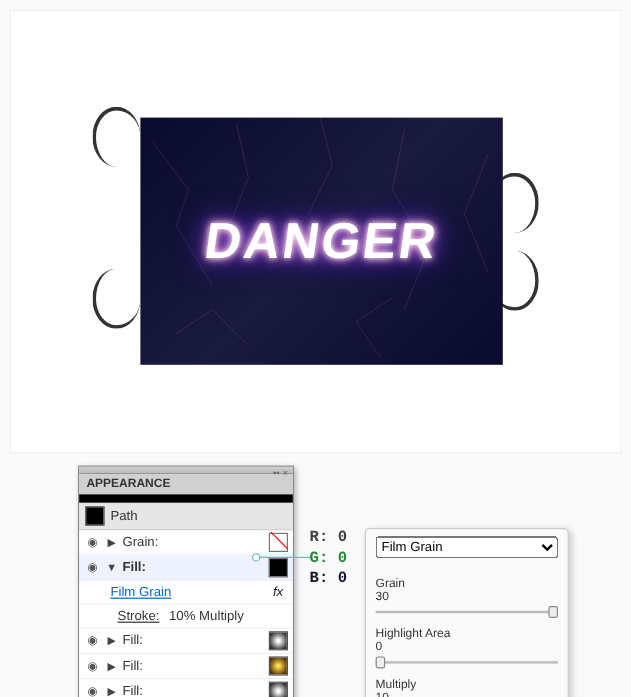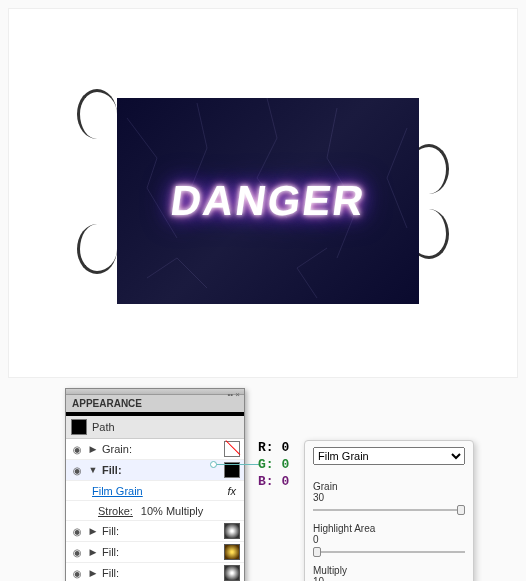--- a/index.html
+++ b/index.html
@@ -76,21 +76,21 @@
   }
   .panel-titlebar .dots {
     position: absolute; right: 4px; top: 1px;
     font-size: 8px; color: #666;
   }
   .panel-header {
     background: #d0d0d0;
     padding: 3px 6px;
     font-size: 10px;
     font-weight: bold;
-    border-bottom: 4px solid #000000;
+    border-bottom: 7px solid #000000;
   }
   .panel-subhead {
     display: flex;
     align-items: center;
     gap: 5px;
     padding: 3px 5px;
     border-bottom: 1px solid #ccc;
     background: #e6e6e6;
   }
   .thumb {
@@ -145,23 +145,23 @@
 
   
   .rgb-readout {
     position: absolute;
     left: 258px; top: 440px;
     font-family: "Courier New", monospace;
     font-size: 13px;
     font-weight: bold;
     line-height: 1.3;
   }
-  .rgb-readout .r { color: #000000; }
+  .rgb-readout .r { color: #404040; }
   .rgb-readout .g { color: #228833; }
-  .rgb-readout .b { color: #701a75; }
+  .rgb-readout .b { color: #0f172a; }
   .pointer-line {
     position: absolute;
     left: 214px; top: 464px;
     width: 46px; height: 1px;
     background: #6bb;
   }
   .pointer-dot {
     position: absolute;
     left: 210px; top: 461px;
     width: 7px; height: 7px;

